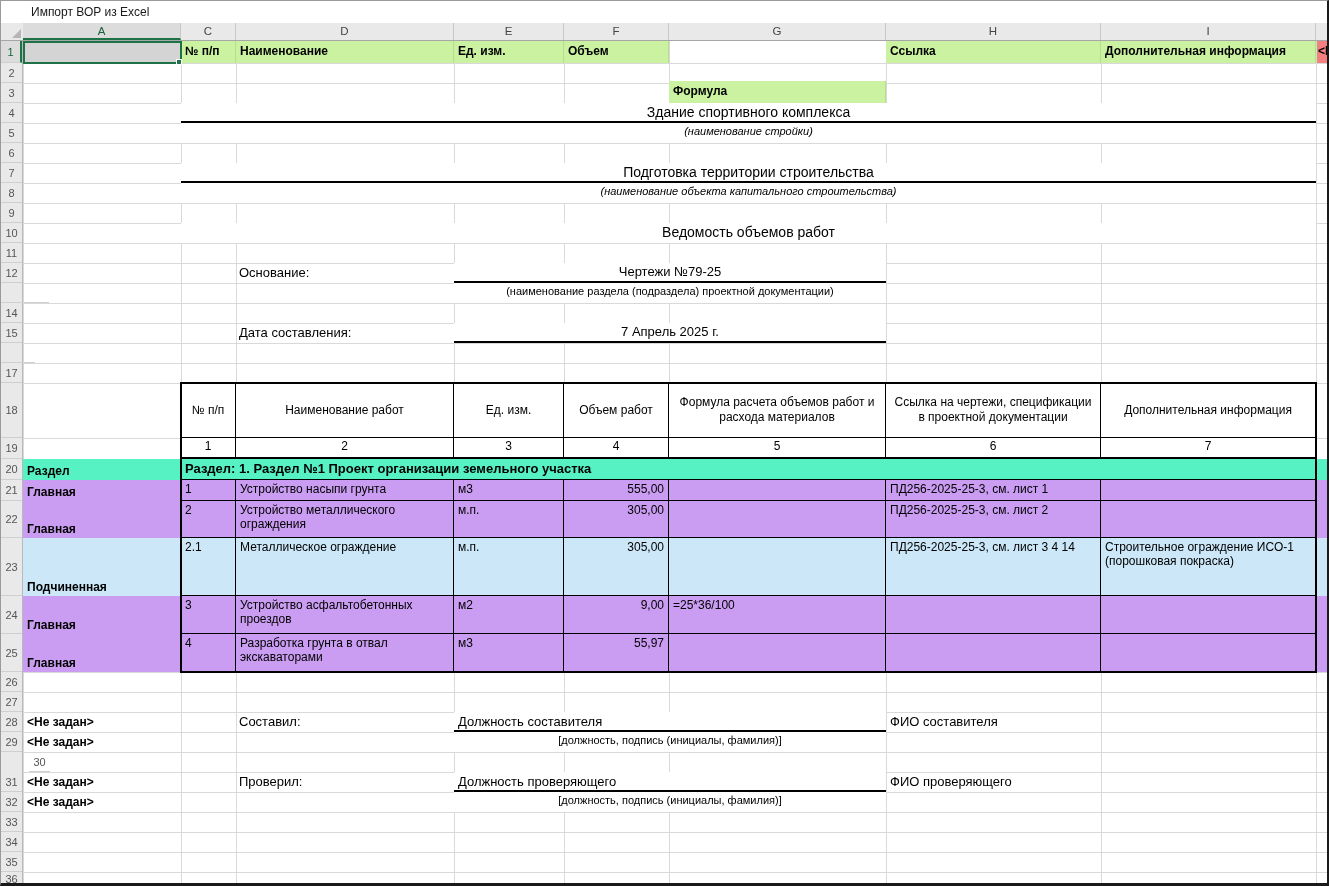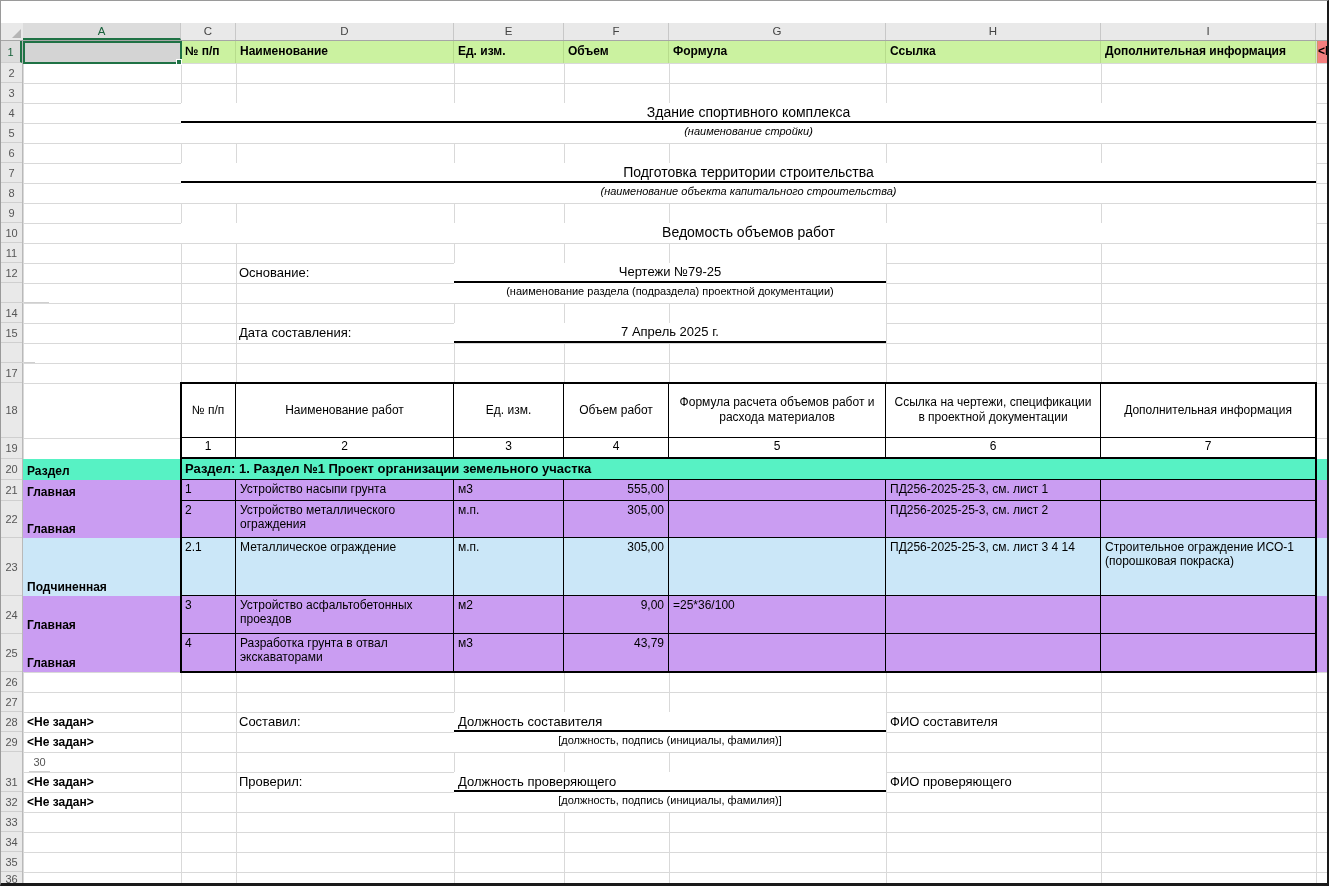--- a/index.html
+++ b/index.html
@@ -60,20 +60,23 @@
   
   .notset{left:26px;width:150px;font-weight:bold;font-size:12px;z-index:30;white-space:nowrap;}
   .sig-pos{left:457px;width:420px;font-size:13px;z-index:30;white-space:nowrap;}
   .sig-name{left:889px;width:220px;font-size:13px;z-index:30;white-space:nowrap;}
 </style>
 </head>
 <body>
 
 <div id="screen">
 
+  <div class="abs titlebar">
+    <span>Импорт ВОР из Excel</span>
+  </div>
 
   <div class="abs" id="colheaders">
     <div class="corner">
         <span class="tri"></span>
       </div>
   <div class="colhead selcol" style="left: 22px; width: 158px;">A</div>
       <div class="colhead" style="left: 180px; width: 55px;">C</div>
       <div class="colhead" style="left: 235px; width: 218px;">D</div>
       <div class="colhead" style="left: 453px; width: 110px;">E</div>
       <div class="colhead" style="left: 563px; width: 105px;">F</div>
@@ -176,21 +179,21 @@
       <div class="merge" style="left: 453px; top: 322px; width: 432px; height: 20px;"></div>
       <div class="merge" style="left: 453px; top: 711px; width: 432px; height: 40px;"></div>
       <div class="merge" style="left: 453px; top: 771px; width: 432px; height: 40px;"></div>
     </div>
 
   <div id="importheader">
       <div class="ghcell" style="left: 180px; width: 55px;">№ п/п</div>
       <div class="ghcell" style="left: 235px; width: 218px;">Наименование</div>
       <div class="ghcell" style="left: 453px; width: 110px;">Ед. изм.</div>
       <div class="ghcell" style="left: 563px; width: 105px;">Объем</div>
-      <div class="ghcell" style="left: 668px; width: 217px;">Формула</div>
+      <div class="ghcell" style="left: 668px; width: 217px; margin-top: 40px;">Формула</div>
       <div class="ghcell" style="left: 885px; width: 215px;">Ссылка</div>
       <div class="ghcell" style="left: 1100px; width: 215px;">Дополнительная информация</div>
       <div class="redcell" style="left: 1316px; top: 40px; width: 13px; height: 22px;">&lt;Не задан&gt;</div>
     </div>
 
   <div class="abs" id="selcell" style="left:22px;top:40px;width:159px;height:23px;"></div>
   <div class="abs" id="selhandle" style="left:175px;top:58px;"></div>
 
   <div class="abs doc-title" style="top:103px;">Здание спортивного комплекса</div>
   <div class="abs uline" style="left:180px;top:120px;width:1135px;"></div>
@@ -274,21 +277,21 @@
     <div class="tcell bg-main" style="width: 217px; flex: 0 0 auto;">=25*36/100</div>
     <div class="tcell bg-main" style="width: 215px; flex: 0 0 auto;"></div>
     <div class="tcell bg-main" style="width: 215px; flex: 0 0 auto;"></div>
   </div>
       <div class="acell bg-main" style="top: 595px; height: 38px;">Главная</div>
       <div class="jstrip bg-main" style="top: 595px; height: 38px;"></div>
       <div class="trow" style="top: 633px; height: 38px;">
     <div class="tcell bg-main" style="width: 55px; flex: 0 0 auto;">4</div>
     <div class="tcell bg-main" style="width: 218px; flex: 0 0 auto;">Разработка грунта в отвал экскаваторами</div>
     <div class="tcell bg-main" style="width: 110px; flex: 0 0 auto;">м3</div>
-    <div class="tcell c-vol bg-main" style="width: 105px; flex: 0 0 auto;">43,79</div>
+    <div class="tcell c-vol bg-main" style="width: 105px; flex: 0 0 auto;">55,97</div>
     <div class="tcell bg-main" style="width: 217px; flex: 0 0 auto;"></div>
     <div class="tcell bg-main" style="width: 215px; flex: 0 0 auto;"></div>
     <div class="tcell bg-main" style="width: 215px; flex: 0 0 auto;"></div>
   </div>
       <div class="acell bg-main" style="top: 633px; height: 38px;">Главная</div>
       <div class="jstrip bg-main" style="top: 633px; height: 38px;"></div>
     </div>
   <div class="abs" id="tableoutline"></div>
 
   <div class="abs notset" style="top:714px;">&lt;Не задан&gt;</div>

